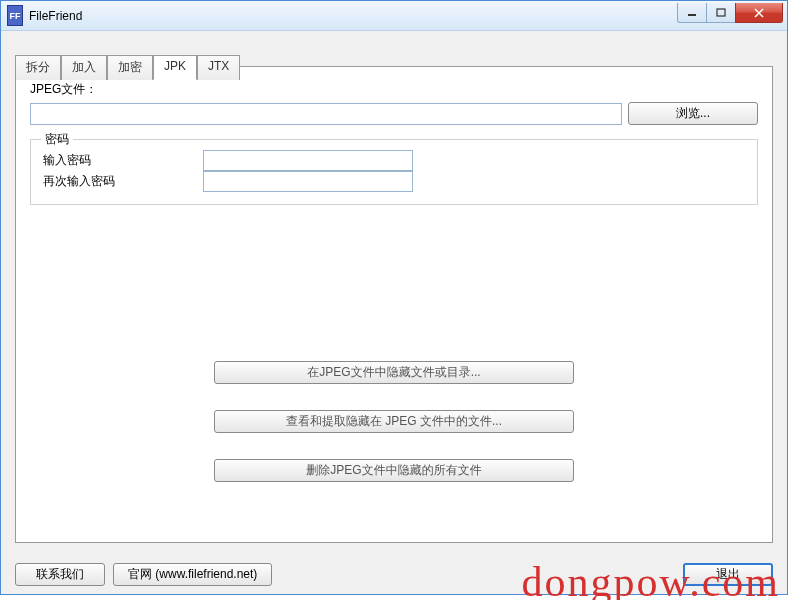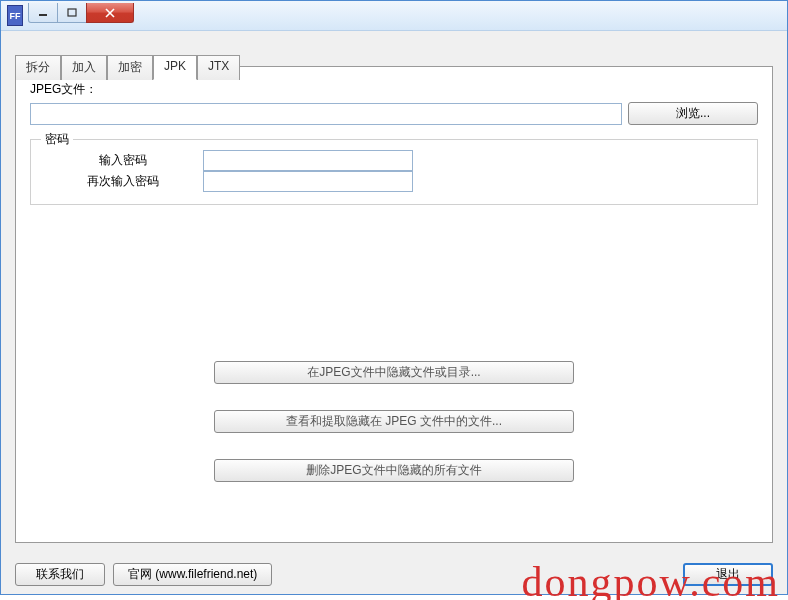--- a/index.html
+++ b/index.html
@@ -100,21 +100,21 @@
 .tab-panel {
   flex: 1;
   border: 1px solid #9a9a9a;
   background: #fff;
   padding: 14px 14px 10px 14px;
   position: relative;
   z-index: 1;
   display: flex;
   flex-direction: column;
 }
-.label { color: #000; text-align: center; }
+.label { color: #000; }
 .row { display: flex; align-items: center; }
 .jpeg-row { margin-bottom: 4px; }
 .file-input {
   flex: 1;
   height: 22px;
   border: 1px solid #99b4d1;
   background: #fff;
   padding: 0 4px;
   font-family: inherit;
   font-size: 12px;
@@ -196,20 +196,21 @@
   color: #d62f2f;
   pointer-events: none;
 }
 </style>
 </head>
 <body>
 
 <div class="window">
   <div class="titlebar">
     <div class="titlebar-icon">FF</div>
+    <div class="titlebar-title">FileFriend</div>
     <div class="win-controls">
       <div class="win-btn min">
         <svg width="10" height="10">
             <rect x="1" y="6" width="8" height="2" fill="#333"></rect>
           </svg>
       </div>
       <div class="win-btn max">
         <svg width="10" height="10">
             <rect x="1" y="1" width="8" height="7" fill="none" stroke="#333" stroke-width="1.2"></rect>
           </svg>

